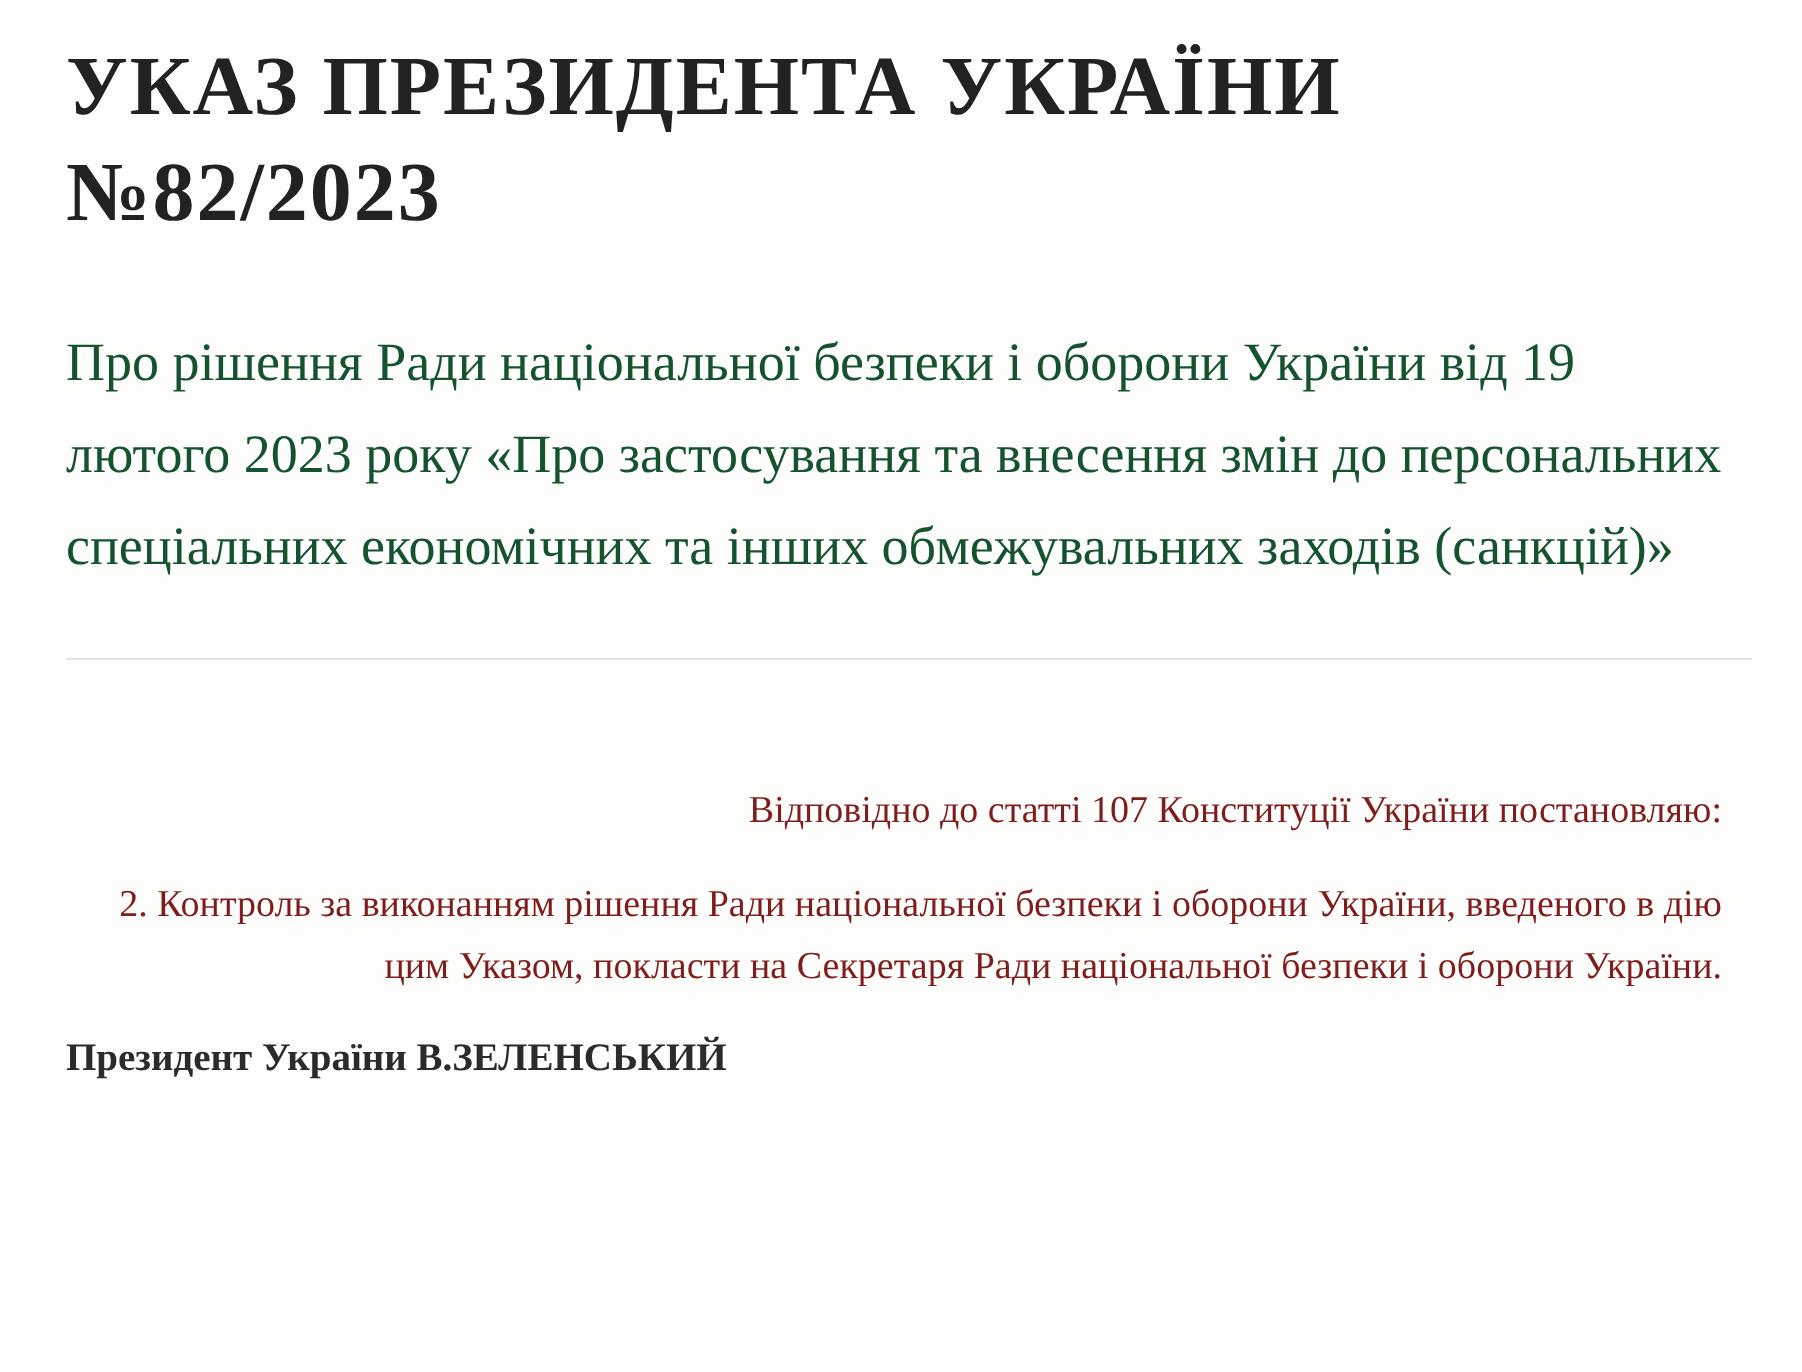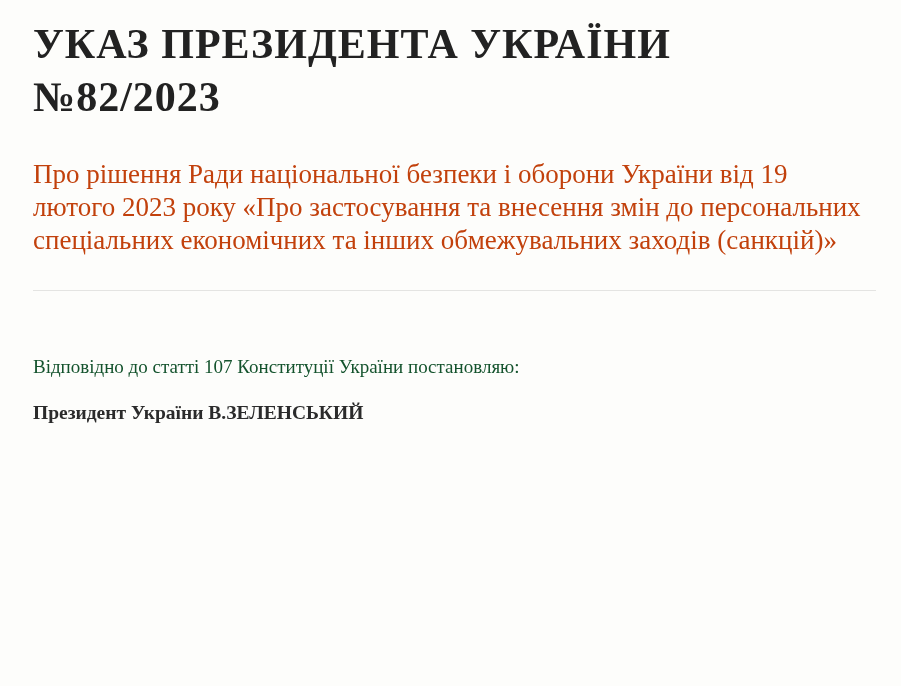--- a/index.html
+++ b/index.html
@@ -25,38 +25,39 @@
     line-height: 1.25;
     font-weight: 600;
     letter-spacing: 1px;
     color: #222222;
     font-family: "Liberation Serif", "DejaVu Serif", serif;
   }
   .decree-subtitle {
     margin: 35px 0 0 0;
     max-width: 840px;
     font-size: 27px;
-    line-height: 33px;
+    line-height: 46px;
     font-weight: 400;
-    color: #c2410c;
+    color: #14532d;
   }
   .divider {
     border: none;
     height: 1px;
     background: #e4e4e2;
     margin: 33px 0 0 0;
     width: 843px;
   }
   .body-text {
     margin: 16px 0 0 0;
     max-width: 828px;
     font-size: 19px;
     line-height: 31px;
-    color: #14532d;
+    color: #7f1d1d;
     white-space: pre-wrap;
+    text-align: right;
   }
   .preamble {
     margin-top: 60px;
   }
   .item-1 {
     margin-top: 19px;
   }
   .signature {
     margin: 15px 0 0 0;
     font-size: 19.5px;
@@ -72,17 +73,18 @@
 
   <h1 class="decree-title">УКАЗ ПРЕЗИДЕНТА УКРАЇНИ №82/2023</h1>
 
   <p class="decree-subtitle">Про рішення Ради національної безпеки і оборони України від 19 лютого 2023 року «Про застосування та внесення змін до персональних спеціальних економічних та інших обмежувальних заходів (санкцій)»</p>
 
   <hr class="divider">
 
   <p class="body-text preamble">Відповідно до статті 107 Конституції України постановляю:</p>
 
 
+  <p class="body-text">2. Контроль за виконанням рішення Ради національної безпеки і оборони України, введеного в дію цим Указом, покласти на Секретаря Ради національної безпеки і оборони України.</p>
 
 
   <p class="signature">Президент України В.ЗЕЛЕНСЬКИЙ</p>
 
 </div>
 
 </body></html>

